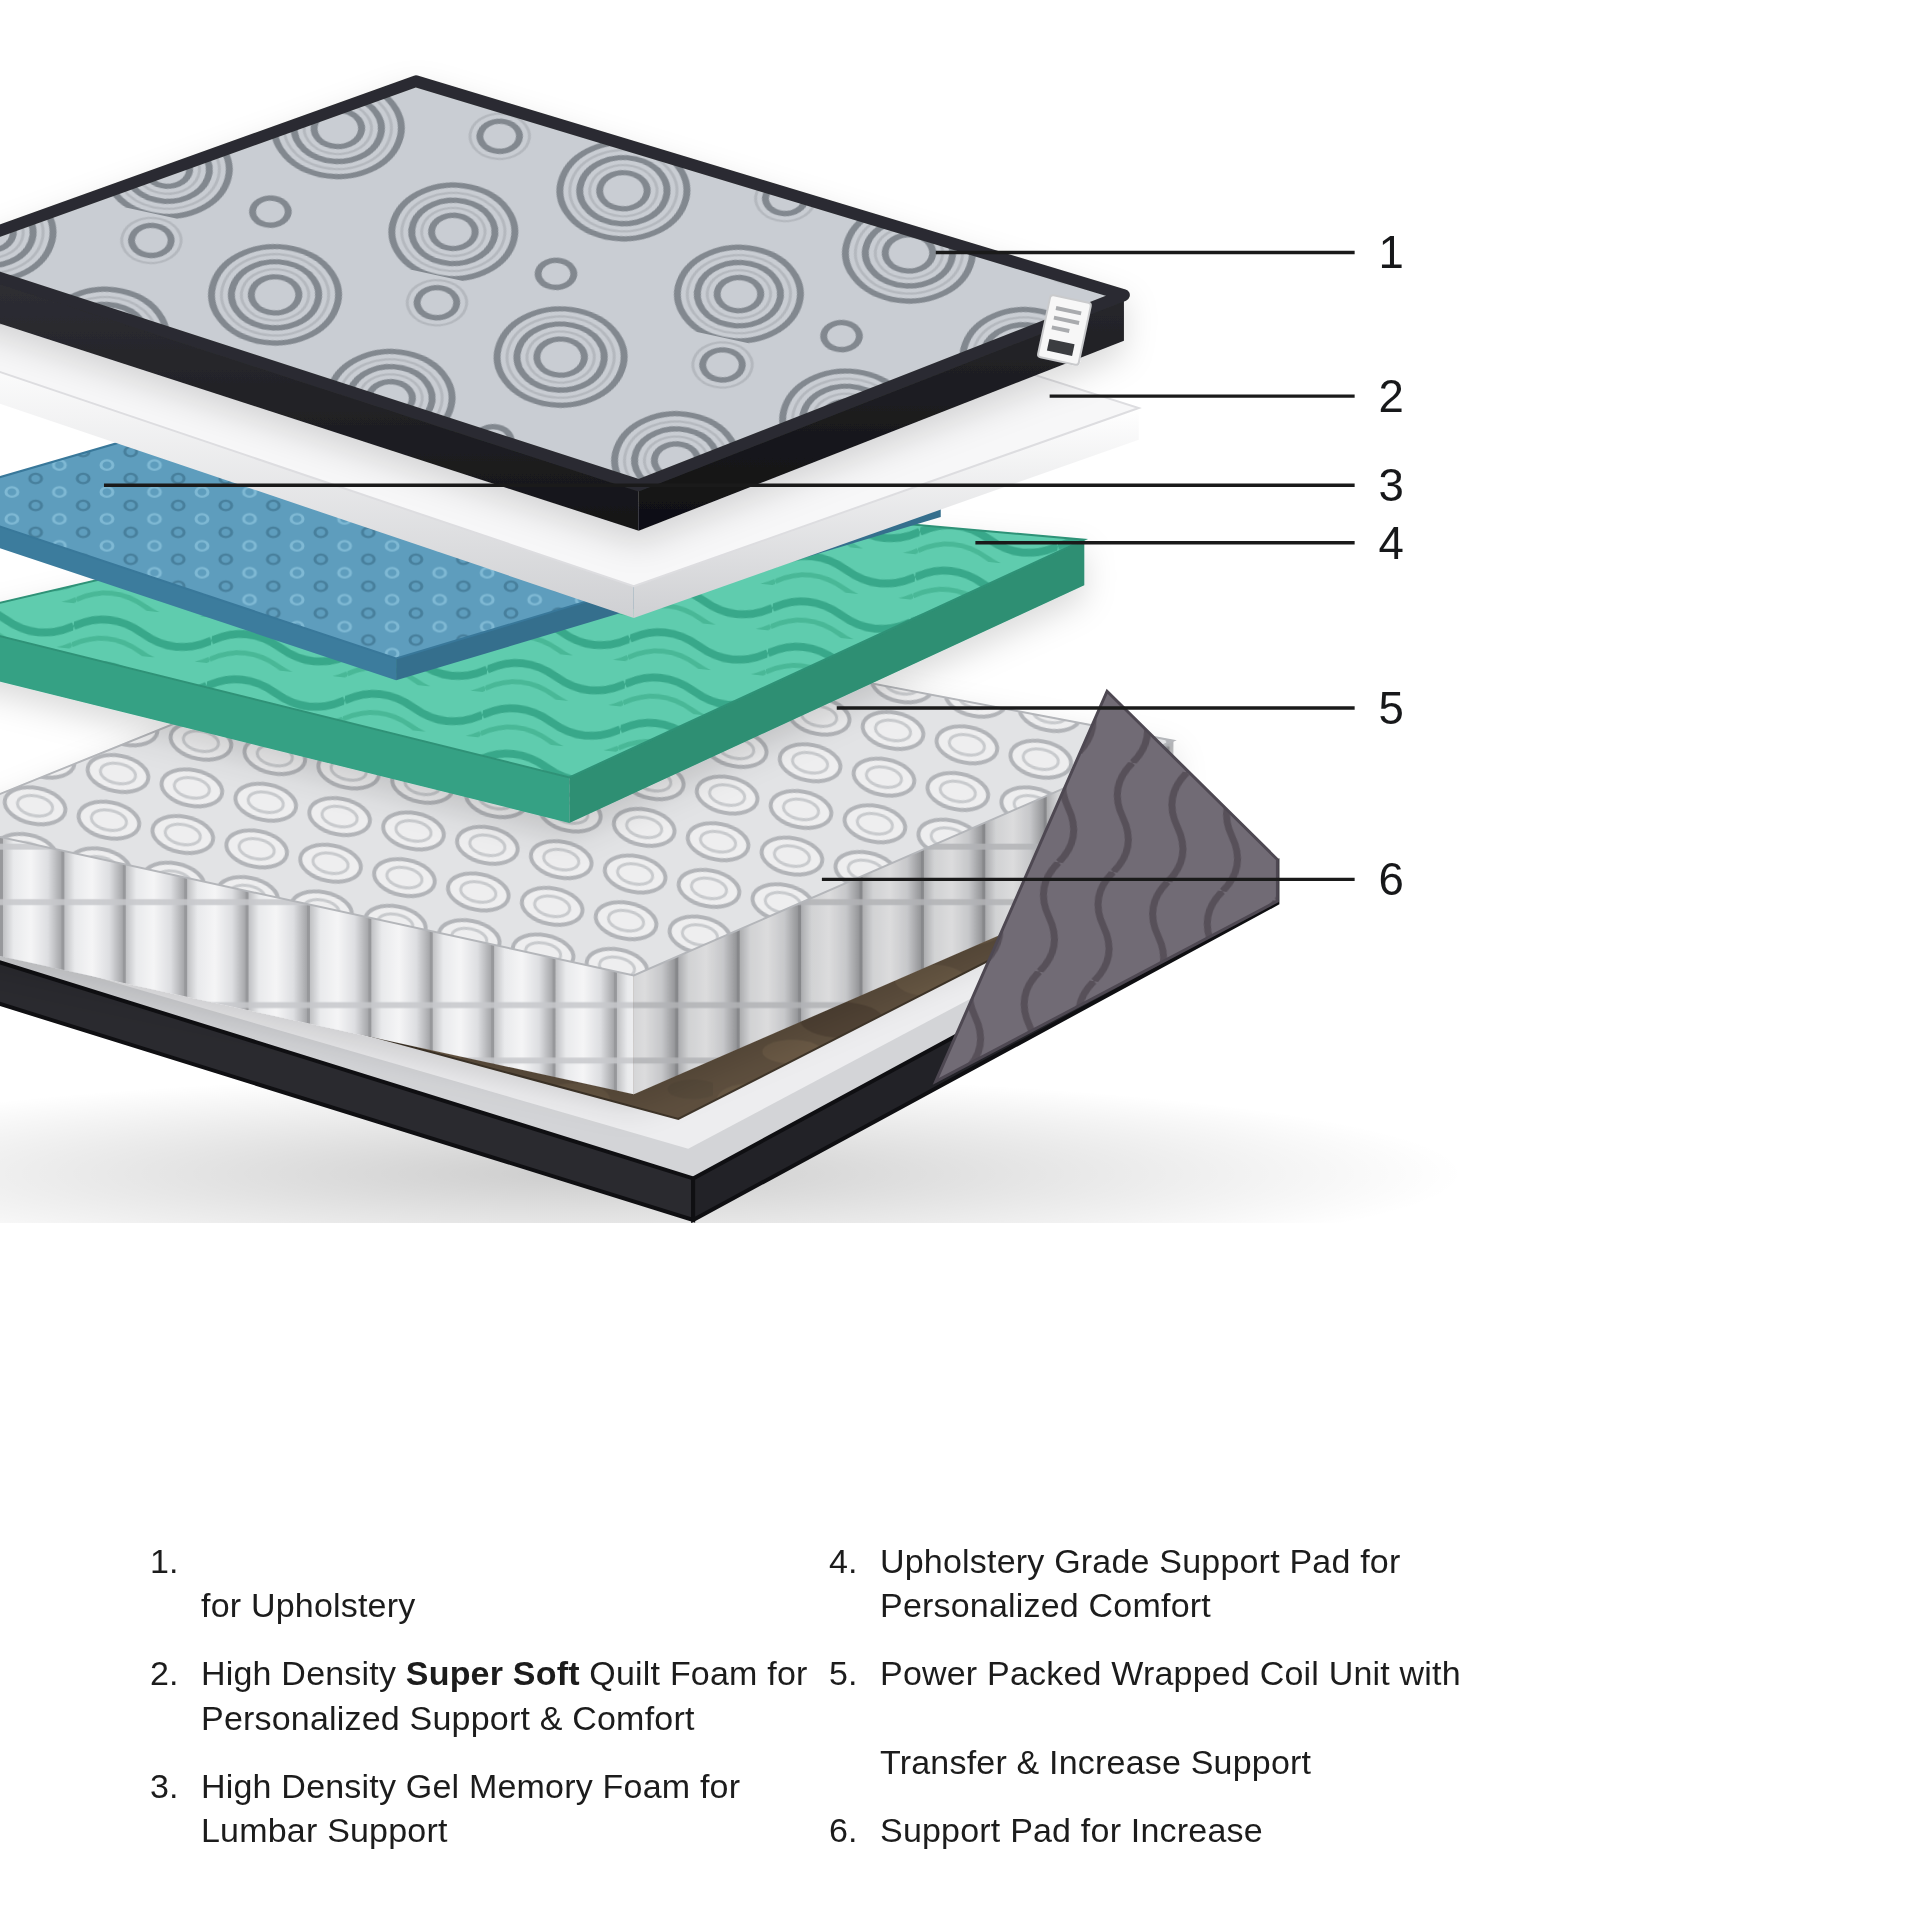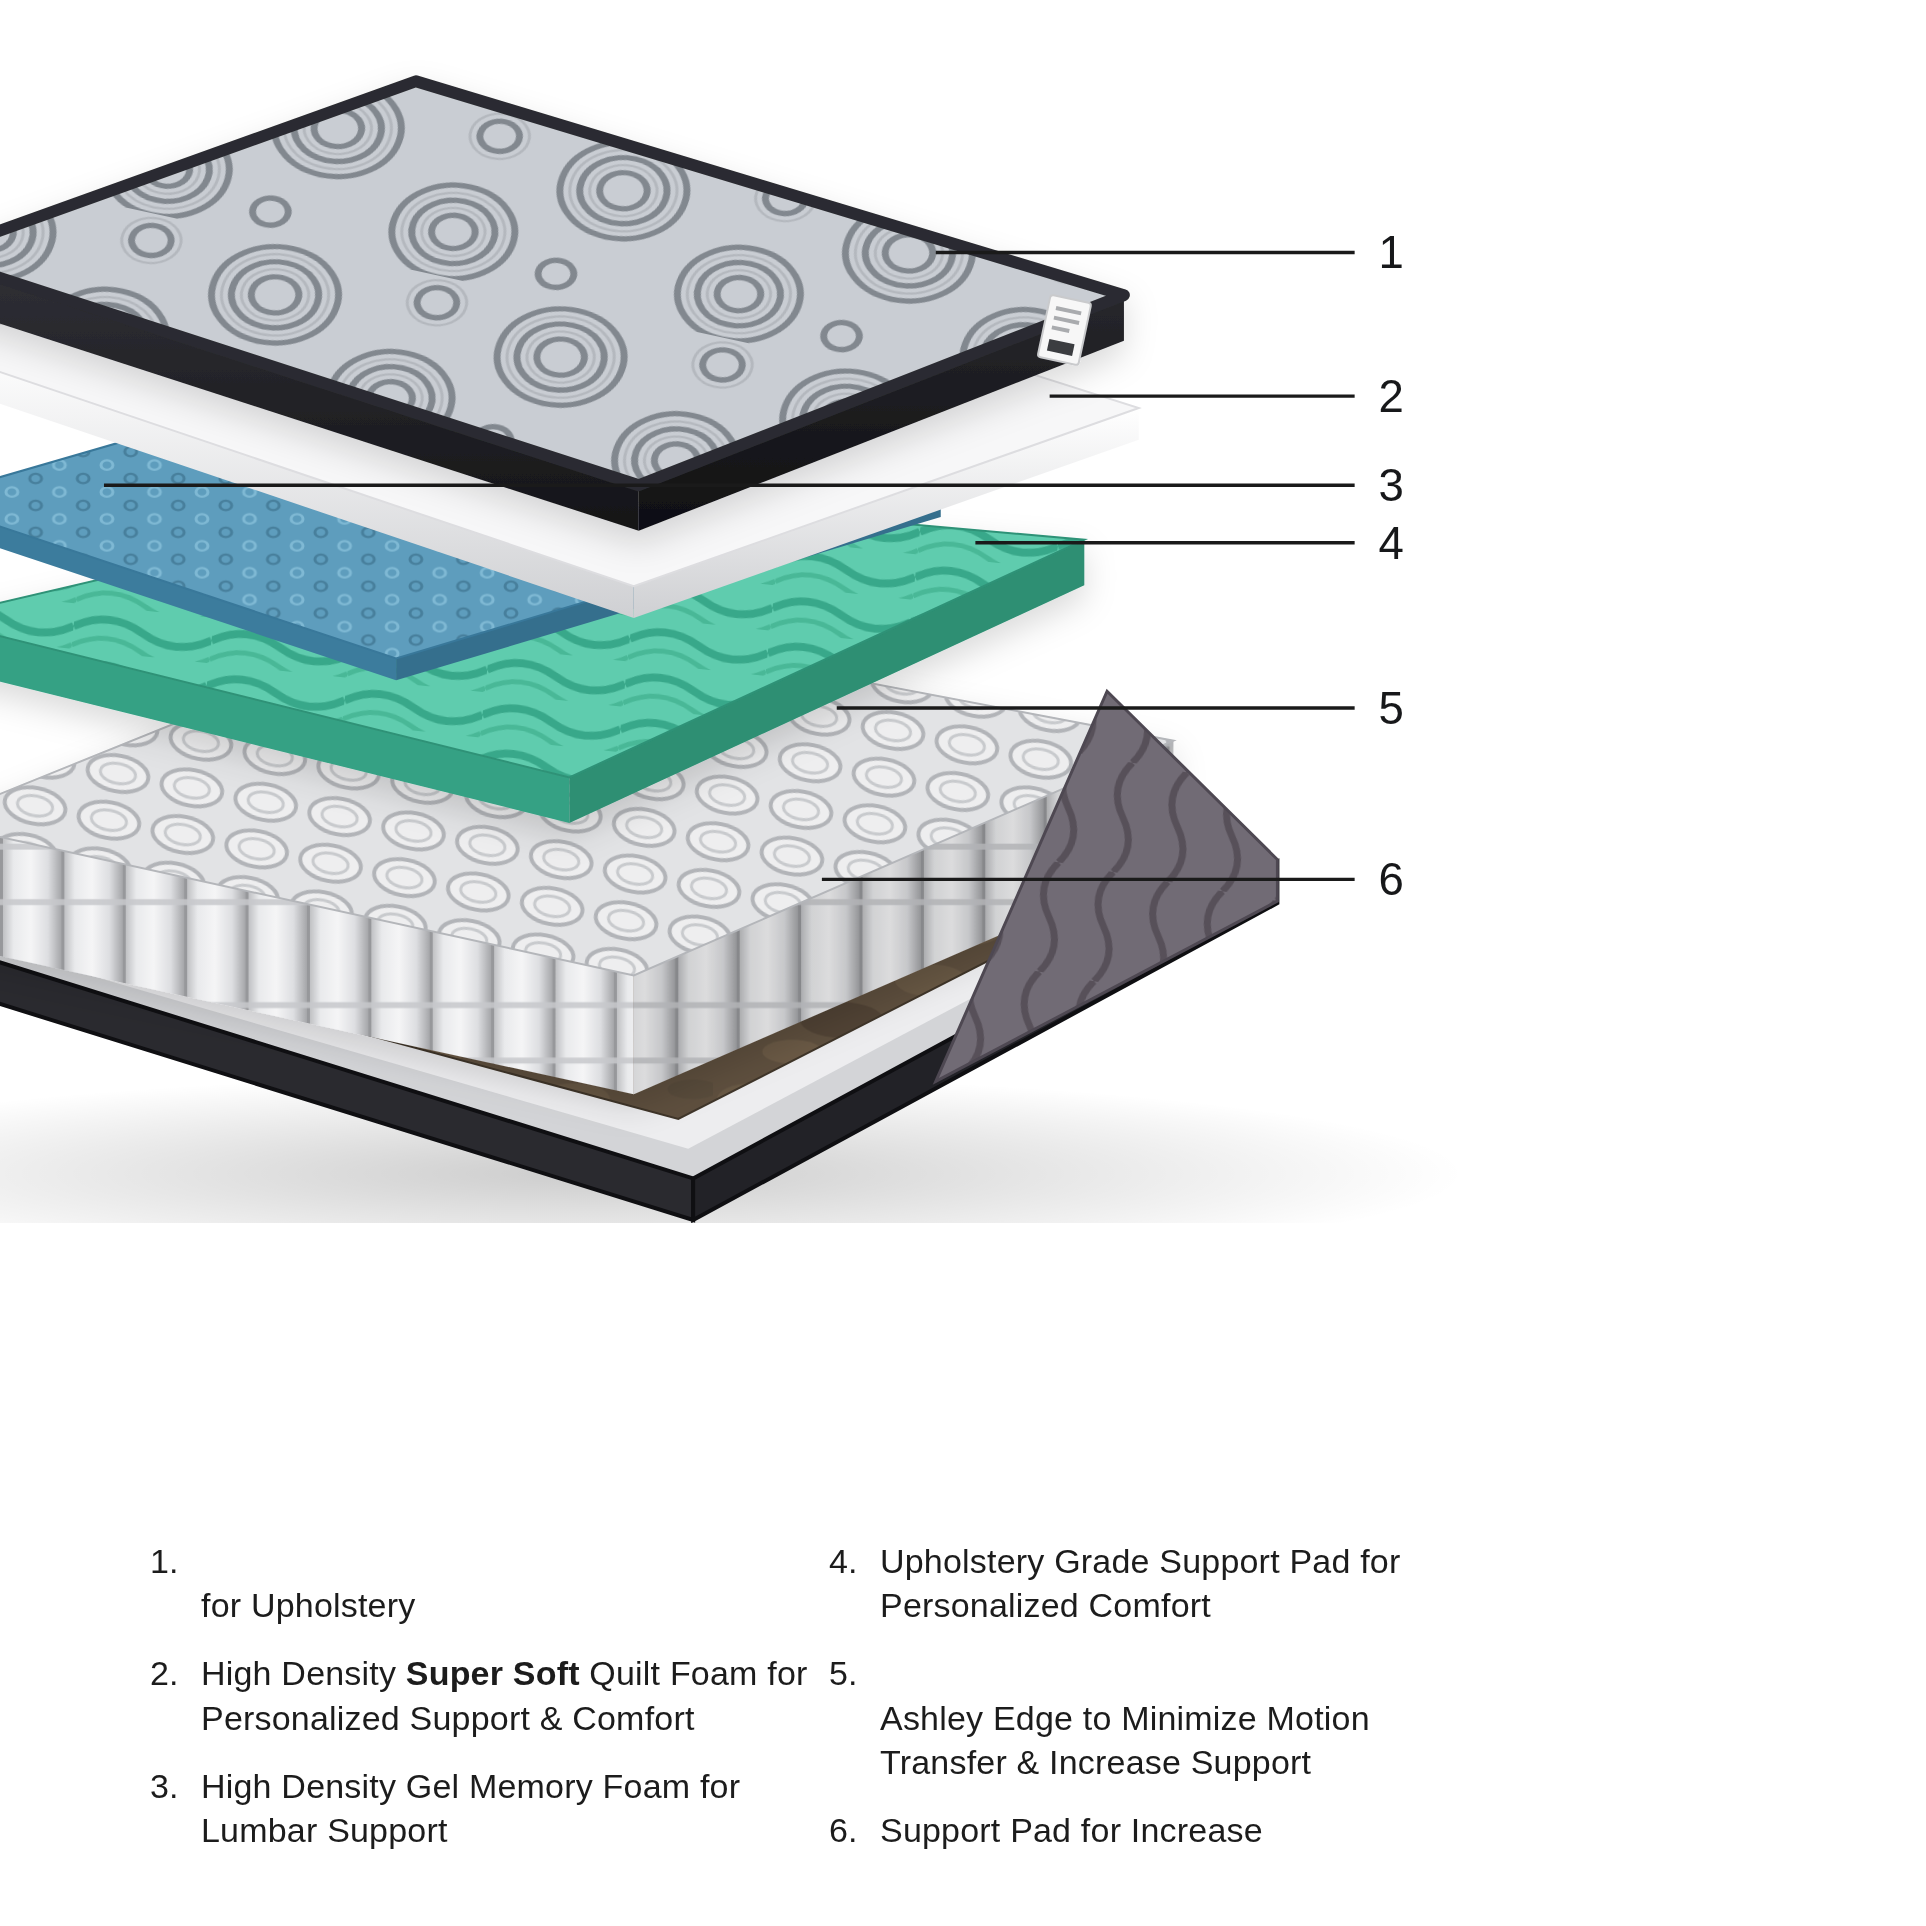--- a/index.html
+++ b/index.html
@@ -201,22 +201,22 @@
       </div>
     </div>
     <div class="legend-col right">
       <div class="legend-item">
         <span class="num">4.</span>
         <span class="txt"><span>Upholstery Grade Support Pad for</span><br>
         <span>Personalized Comfort</span></span>
       </div>
       <div class="legend-item">
         <span class="num">5.</span>
-        <span class="txt"><br>
-        <span>Ashley Edge to Minimize Motion</span><br>
+        <span class="txt"><span>Power Packed Wrapped Coil Unit with</span><br>
+        <br>
         <span>Transfer &amp; Increase Support</span></span>
       </div>
       <div class="legend-item">
         <span class="num">6.</span>
         <span class="txt"><span>Support Pad for Increase</span></span>
       </div>
     </div>
   </div>
 
 </div>

